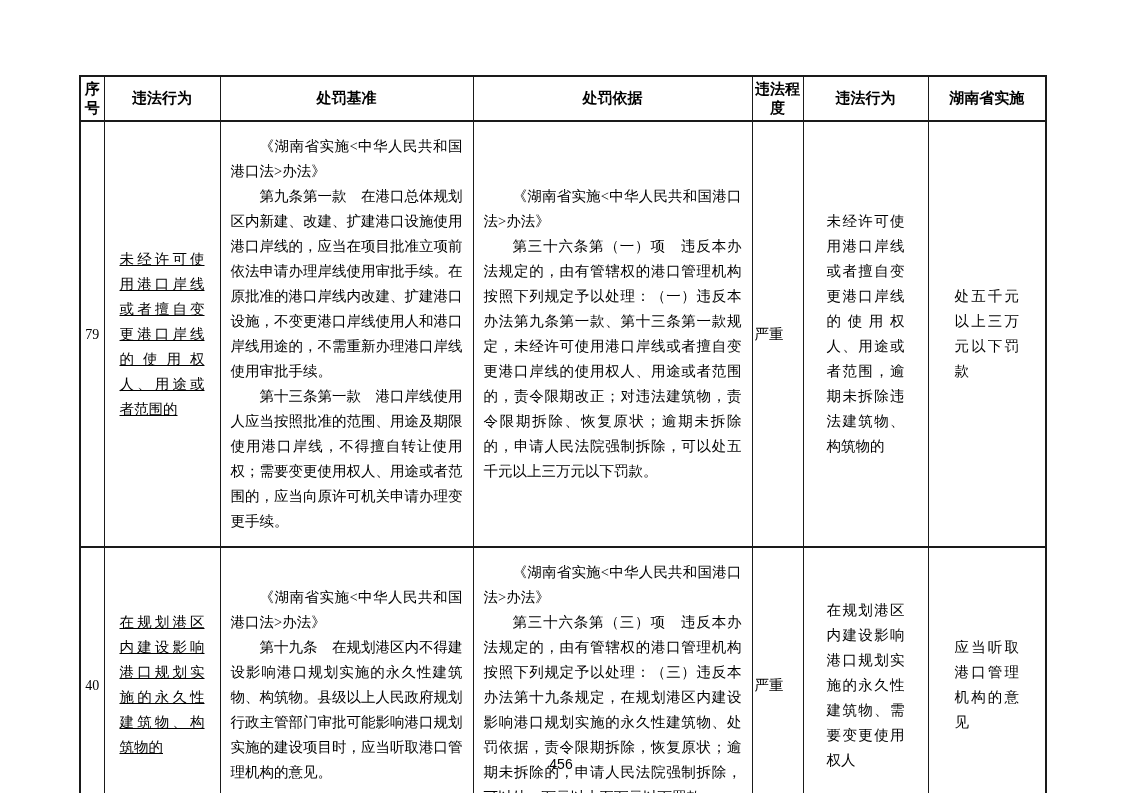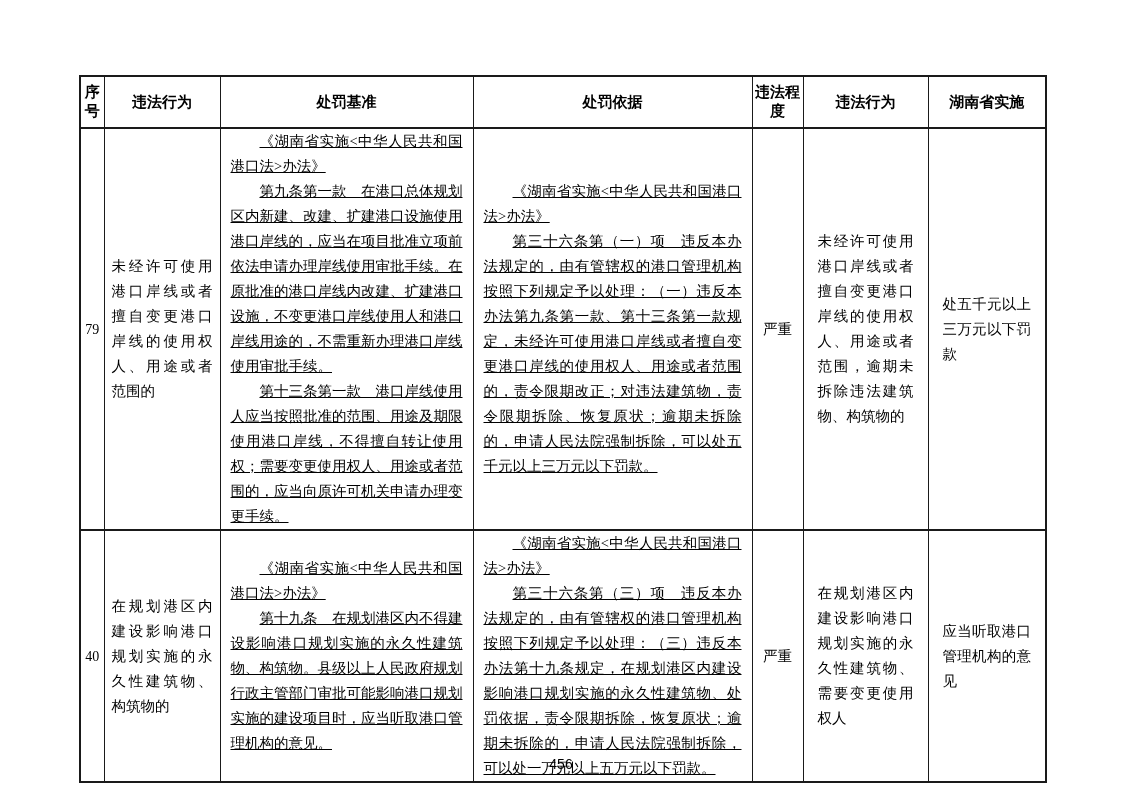--- a/index.html
+++ b/index.html
@@ -31,21 +31,21 @@
     table-layout: fixed;
     border: 2px solid #1a1a1a;
   }
   table.penalty-table th,
   table.penalty-table td {
     border: 1px solid #1a1a1a;
     vertical-align: middle;
     overflow: hidden;
   }
   thead tr {
-    height: 52px;
+    height: 45px;
     border-bottom: 2px solid #1a1a1a;
   }
   th {
     font-weight: bold;
     font-size: 15px;
     line-height: 19px;
     text-align: center;
     padding: 0 2px;
   }
   tr.data-row-79 { height: 340px; }
@@ -53,45 +53,45 @@
   td {
     font-size: 14.5px;
     line-height: 25px;
   }
   td.num-cell {
     text-align: center;
     font-size: 14px;
     padding: 4px;
   }
   td.behavior-cell {
-    padding: 0 7px;
+    padding: 0 15px;
     text-align: justify;
     text-justify: inter-character;
+    text-decoration: underline;
   }
   td.basis-cell {
-    padding: 0 10px;
-    text-decoration: underline;
+    padding: 12px 10px;
   }
   td.basis-cell p.para {
     margin: 0;
     text-indent: 2em;
     text-align: justify;
     text-justify: inter-character;
   }
   td.degree-cell {
-    text-align: center;
+    text-align: left;
     padding: 0 2px;
   }
   td.circumstance-cell {
-    padding: 0 14px;
+    padding: 0 23px;
     text-align: justify;
     text-justify: inter-character;
   }
   td.standard-cell {
-    padding: 0 14px;
+    padding: 0 26px;
     text-align: justify;
     text-justify: inter-character;
   }
   .page-number {
     position: absolute;
     left: 0;
     right: 0;
     top: 733px;
     text-align: center;
     font-size: 14px;

